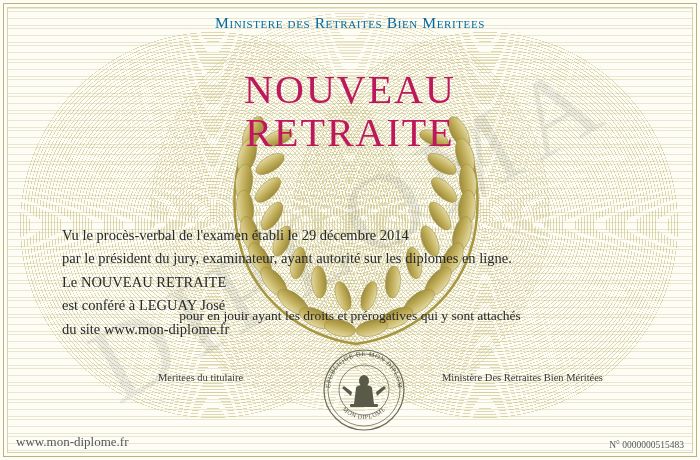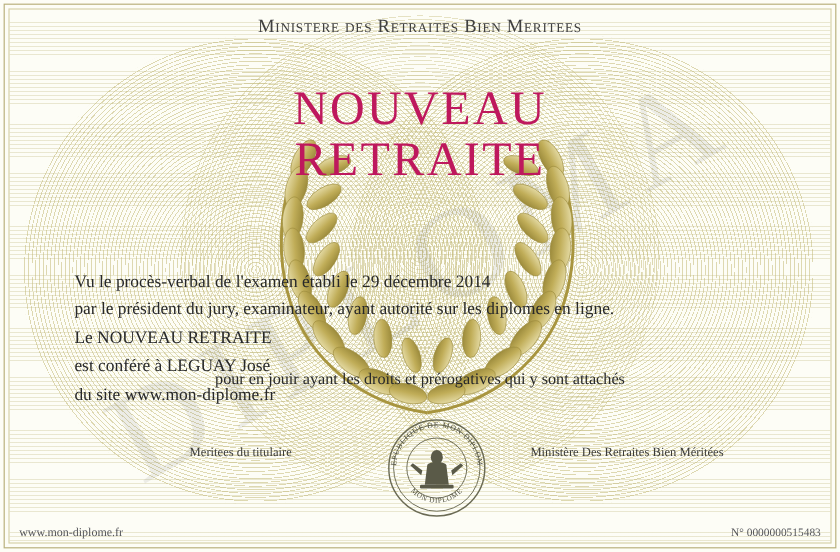--- a/index.html
+++ b/index.html
@@ -92,21 +92,21 @@
   }
 
   .ministry {
     position: absolute;
     top: 14px;
     left: 0; right: 0;
     text-align: center;
     font-size: 15.5px;
     font-variant: small-caps;
     letter-spacing: 0.6px;
-    color: #404040;
+    color: #0369a1;
   }
 
   .title {
     position: absolute;
     top: 68px;
     left: 0; right: 0;
     text-align: center;
     font-size: 40px;
     line-height: 1.08;
     letter-spacing: 2px;
@@ -157,21 +157,21 @@
     left: 322px;
     top: 348px;
     width: 84px;
     height: 84px;
   }
 
   .footer-left {
     position: absolute;
     left: 16px;
     bottom: 10px;
-    font-size: 10px;
+    font-size: 13px;
     color: #55565a;
   }
   .footer-right {
     position: absolute;
     right: 16px;
     bottom: 10px;
     font-size: 9.5px;
     color: #55565a;
     text-align: center;
   }

